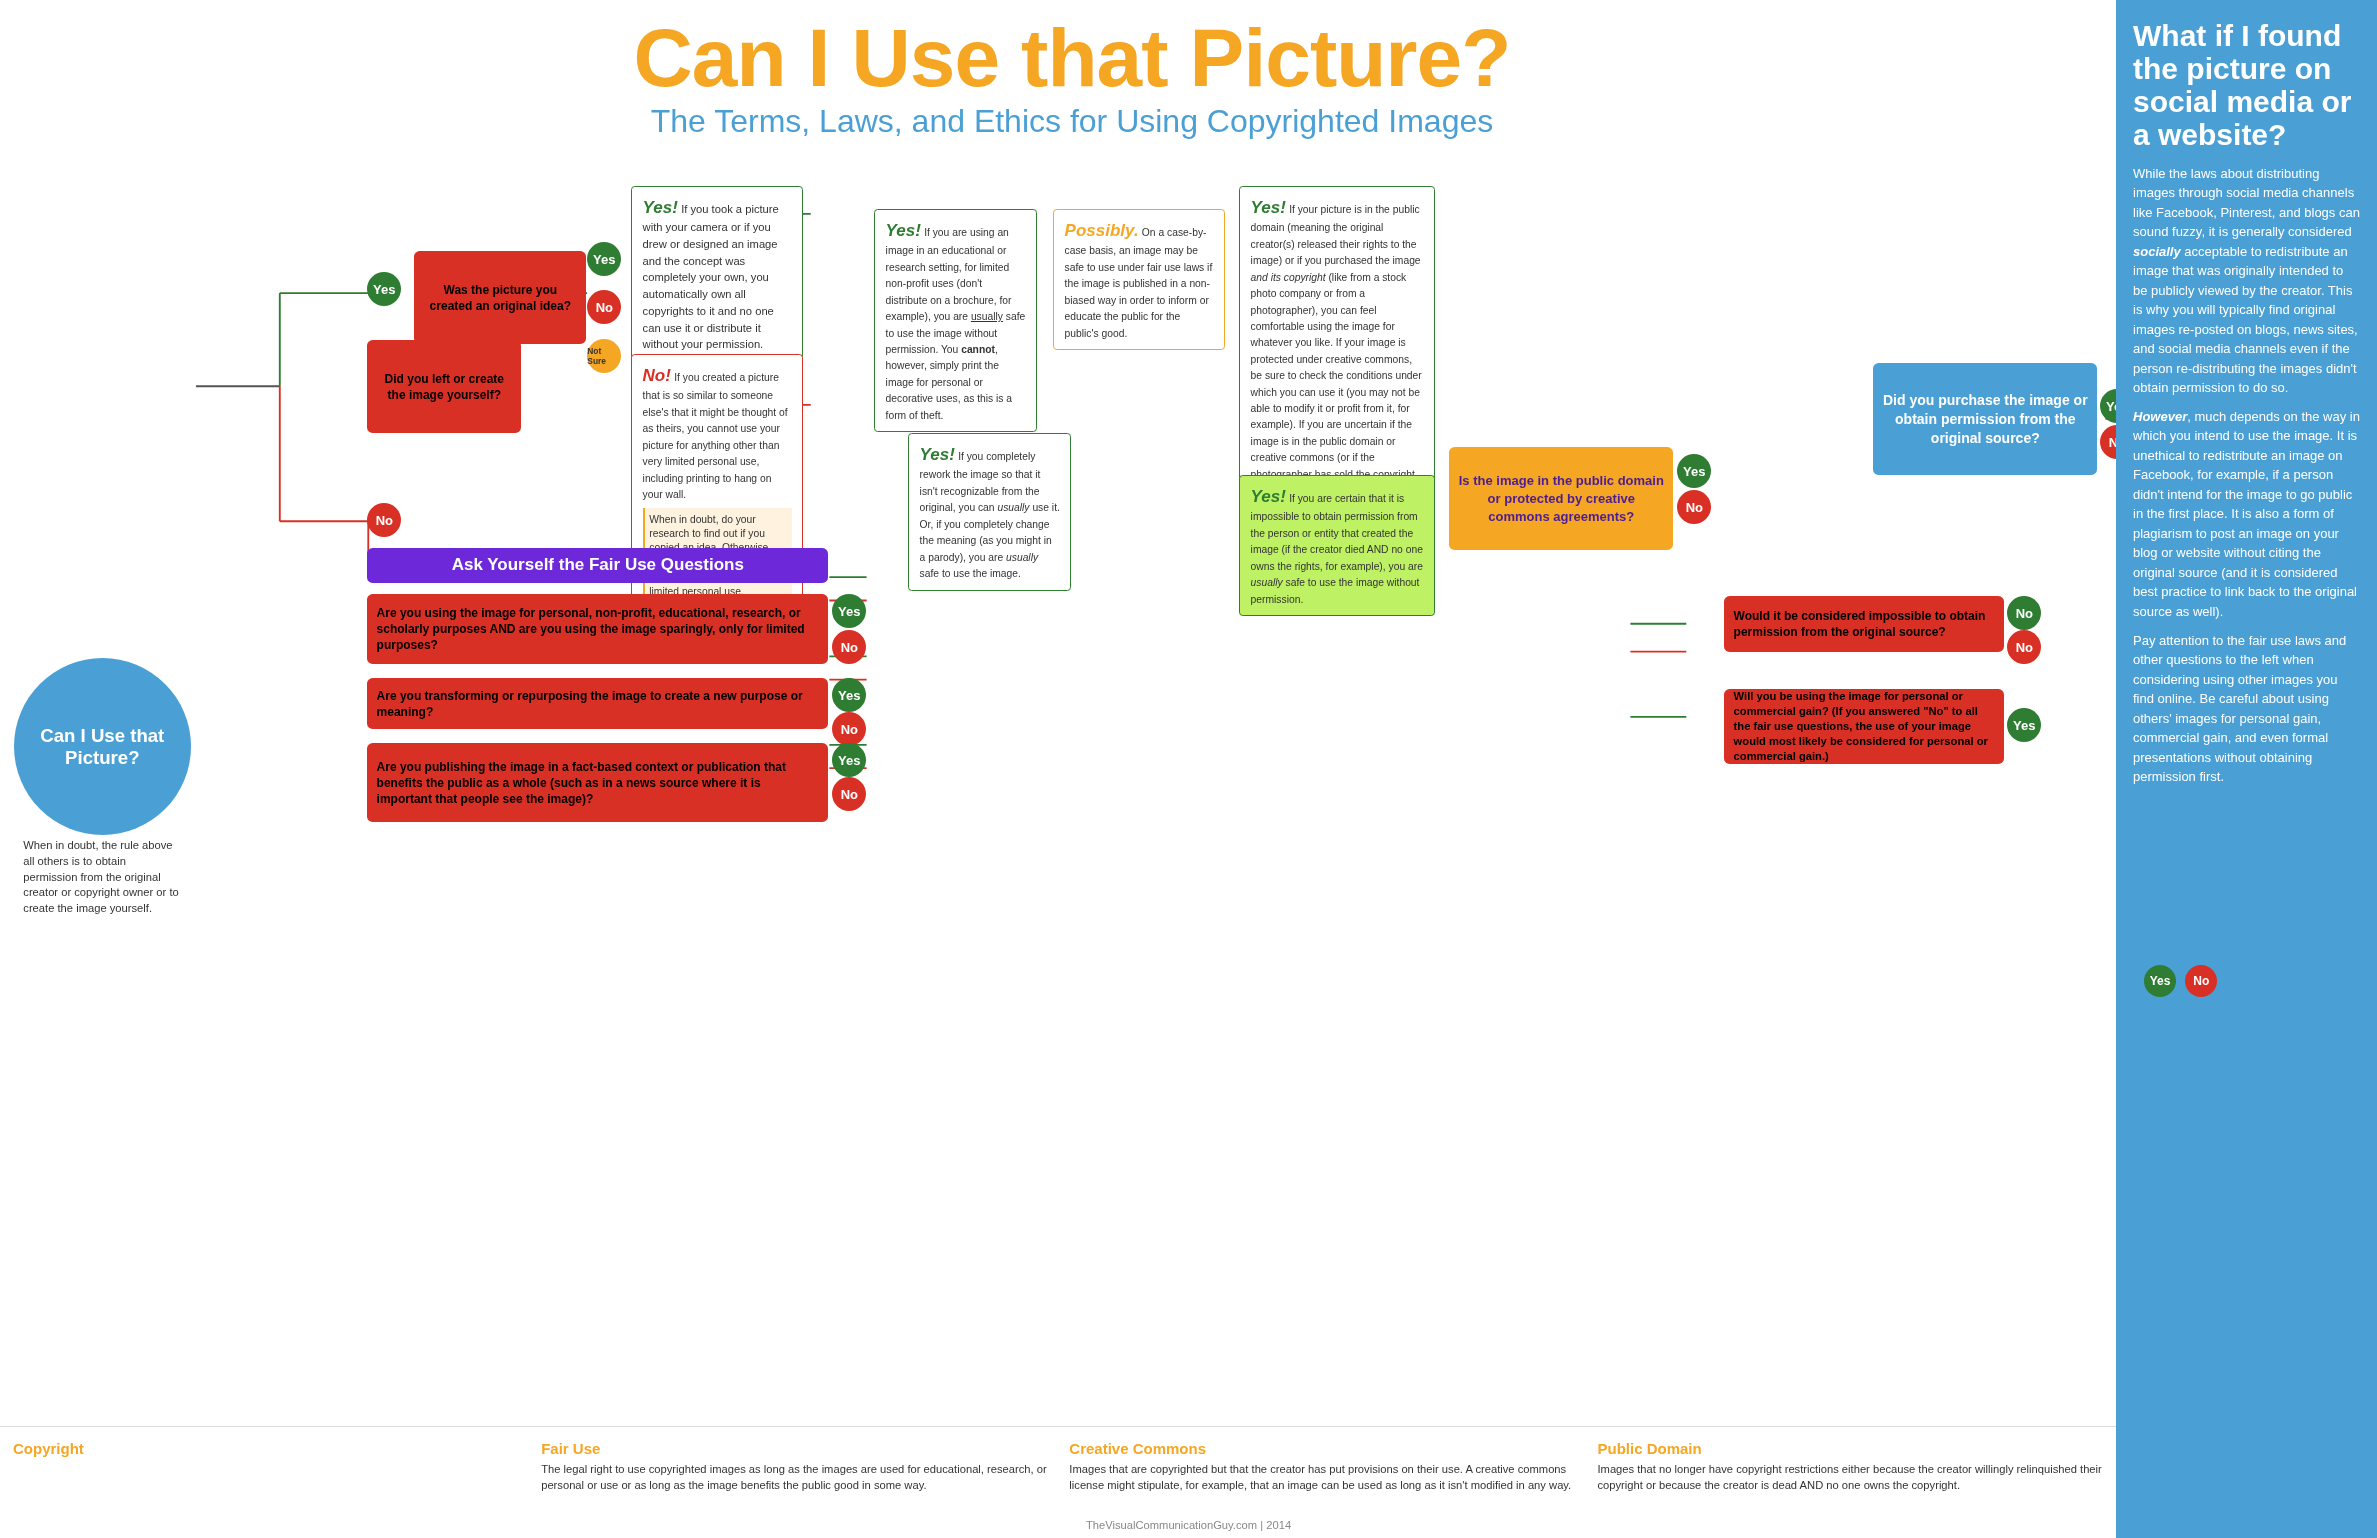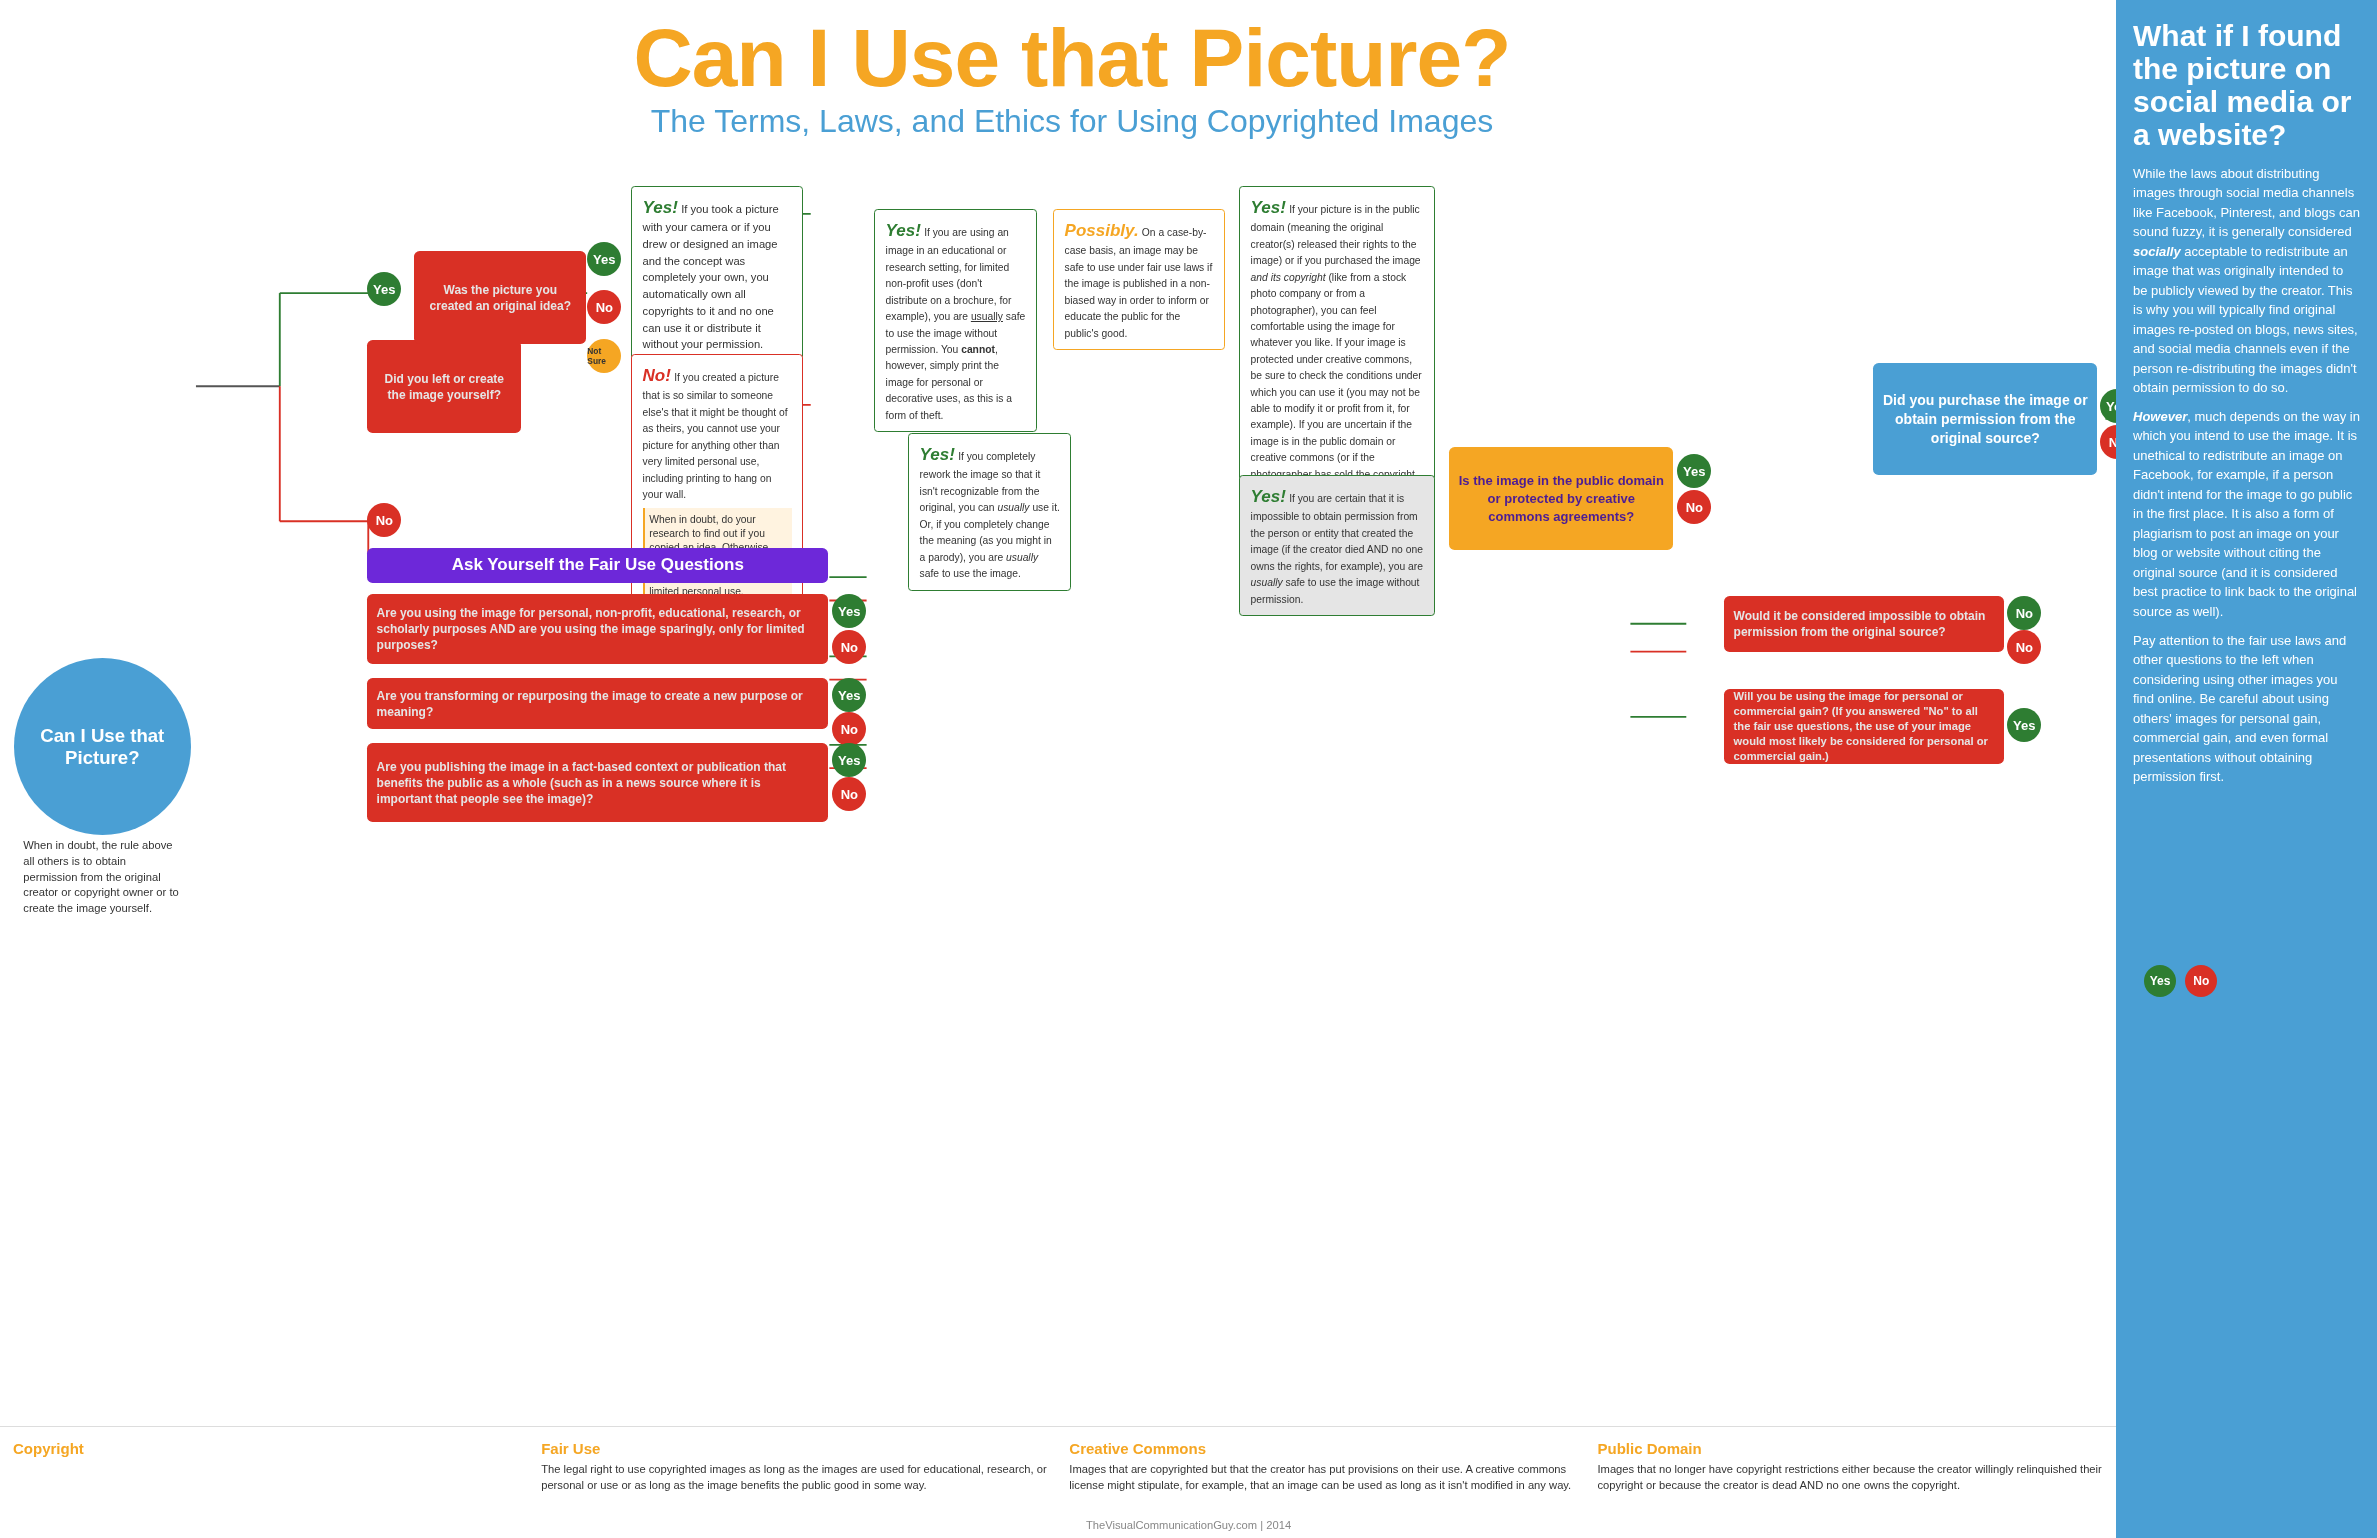--- a/index.html
+++ b/index.html
@@ -128,21 +128,21 @@
     .box {
       position: absolute;
       border-radius: 5.6px;
       padding: 7.5px 9.3px;
       font-size: 12px;
       line-height: 1.35;
     }
 
     .box-question {
       background: #d93025;
-      color: #e5e5e5;
+      color: #000000;
       font-weight: bold;
     }
 
     
     .yn-circle {
       position: absolute;
       width: 34px;
       height: 34px;
       border-radius: 50%;
       display: flex;
@@ -389,21 +389,21 @@
         <div class="info-panel" style="left:858px; top:51px; width:172px; background:#fff; border:1.9px solid #f5a623;">
           <span class="bold-label" style="color:#f5a623;">Possibly.</span>
           <span style="font-size:10.3px; color:#333;"> On a case-by-case basis, an image may be safe to use under fair use laws if the image is published in a non-biased way in order to inform or educate the public for the public's good.</span>
         </div>
 
         <div class="info-panel" style="left:1044px; top:28px; width:196px; background:#fff; border:1.9px solid #2e7d32;">
           <span class="bold-label" style="color:#2e7d32;">Yes!</span>
           <span style="font-size:10.3px; color:#333;"> If your picture is in the public domain (meaning the original creator(s) released their rights to the image) or if you purchased the image <em>and its copyright</em> (like from a stock photo company or from a photographer), you can feel comfortable using the image for whatever you like. If your image is protected under creative commons, be sure to check the conditions under which you can use it (you may not be able to modify it or profit from it, for example). If you are uncertain if the image is in the public domain or creative commons (or if the photographer has sold the copyright to you), assume it is not and avoid using it until you've obtained permission.</span>
         </div>
 
-        <div class="info-panel" style="left:1044px; top:317px; width:196px; background:#e5e5e5; border:1.9px solid #2e7d32;">
+        <div class="info-panel" style="left:1044px; top:317px; width:196px; background:#bef264; border:1.9px solid #2e7d32;">
           <span class="bold-label" style="color:#2e7d32;">Yes!</span>
           <span style="font-size:10.3px; color:#333;"> If you are certain that it is impossible to obtain permission from the person or entity that created the image (if the creator died AND no one owns the rights, for example), you are <em>usually</em> safe to use the image without permission.</span>
         </div>
 
         <div class="box" style="left:1254px; top:289px; width:224px; height:103px; background:#f5a623; color:#4c1d95; display:flex; align-items:center; justify-content:center; text-align:center; font-size:13px; font-weight:bold;">
           <span>Is the image in the public domain or protected by creative commons agreements?</span>
         </div>
         <div class="yn-circle yes-circle" style="left:1482px; top:296px;">
             <span>Yes</span>
           </div>

